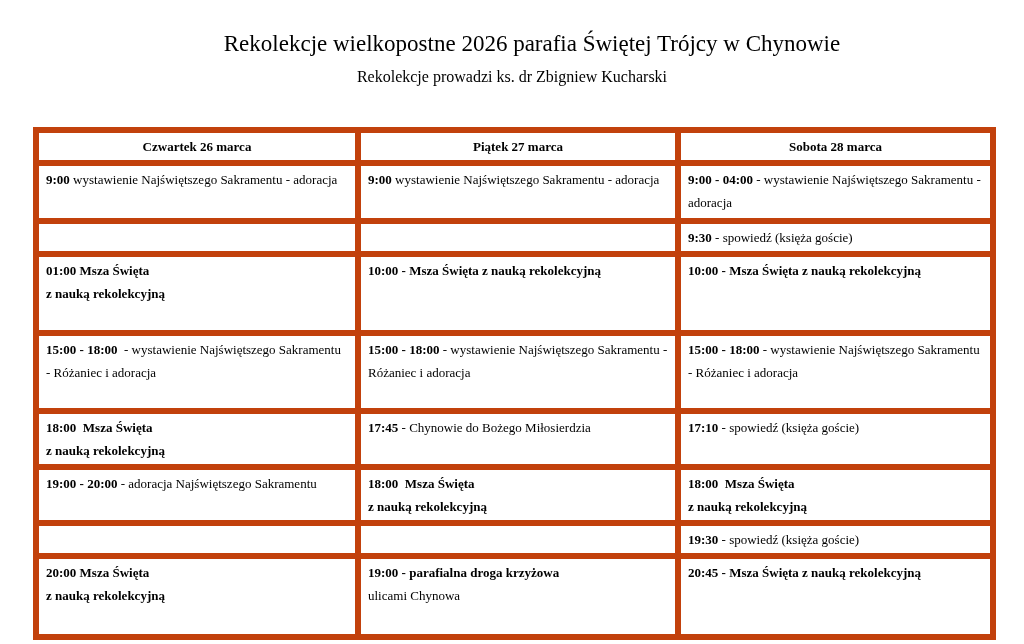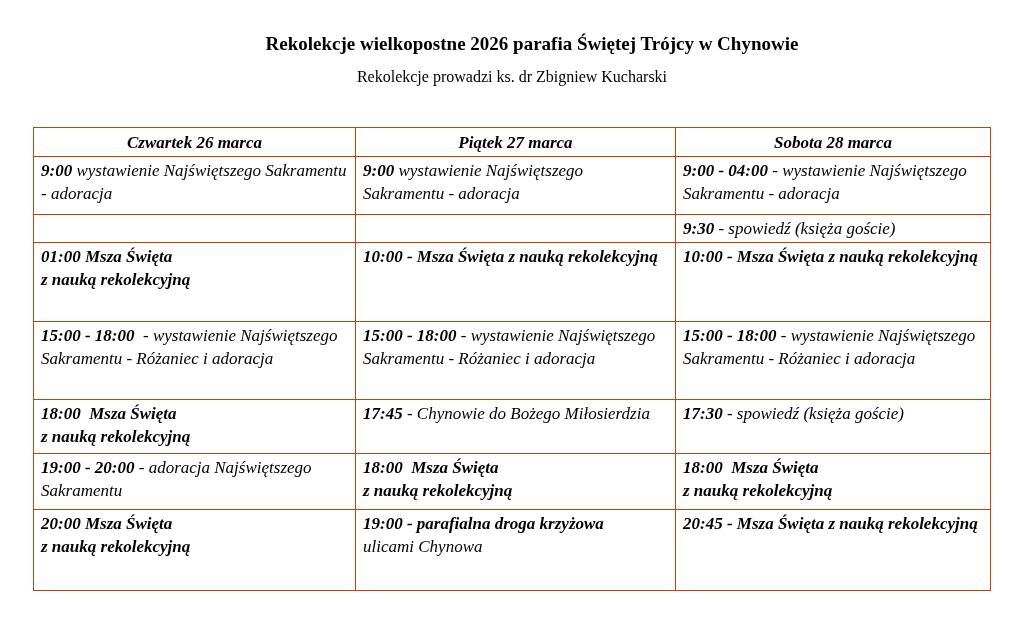--- a/index.html
+++ b/index.html
@@ -15,49 +15,48 @@
   .page {
     width: 1024px;
     height: 644px;
     position: relative;
   }
   .doc-header {
     padding-top: 30px;
     text-align: center;
   }
   .doc-title {
-    font-size: 19px;
-    font-weight: bold;
+    font-size: 23px;
+    font-weight: normal;
     line-height: 28px;
     margin: 0;
     padding-left: 40px;
   }
   .doc-subtitle {
     font-size: 16px;
     font-weight: normal;
     line-height: 26px;
     margin: 6px 0 0 0;
   }
   table.schedule {
     position: absolute;
     left: 33px;
     top: 127px;
     width: 957px;
     border-collapse: collapse;
     table-layout: fixed;
   }
   table.schedule th, table.schedule td {
-    border: 1px solid #c2410c;
-    font-size: 17px;
+    border: 6px solid #c2410c;
+    font-size: 13px;
     line-height: 23px;
     vertical-align: top;
     padding: 2px 7px 2px 7px;
     white-space: pre-wrap;
     overflow: hidden;
-    font-style: italic;
   }
   table.schedule th {
     font-weight: bold;
     text-align: center;
     vertical-align: middle;
     padding: 2px 4px;
   }
   .seg-bold { font-weight: bold; }
   .seg-regular { font-weight: normal; }
 </style>
@@ -102,28 +101,33 @@
         </tr>
         <tr style="height: 78px;">
           <td><span class="seg-bold">15:00 - 18:00</span><span class="seg-regular">  - wystawienie Najświętszego Sakramentu - Różaniec i adoracja</span></td>
           <td><span class="seg-bold">15:00 - 18:00</span><span class="seg-regular"> - wystawienie Najświętszego Sakramentu - Różaniec i adoracja</span></td>
           <td><span class="seg-bold">15:00 - 18:00</span><span class="seg-regular"> - wystawienie Najświętszego Sakramentu - Różaniec i adoracja</span></td>
         </tr>
         <tr style="height: 54px;">
           <td><span class="seg-bold">18:00  Msza Święta
 z nauką rekolekcyjną</span></td>
           <td><span class="seg-bold">17:45</span><span class="seg-regular"> - Chynowie do Bożego Miłosierdzia</span></td>
-          <td><span class="seg-bold">17:30</span><span class="seg-regular"> - spowiedź (księża goście)</span></td>
+          <td><span class="seg-bold">17:10</span><span class="seg-regular"> - spowiedź (księża goście)</span></td>
         </tr>
         <tr style="height: 56px;">
           <td><span class="seg-bold">19:00 - 20:00</span><span class="seg-regular"> - adoracja Najświętszego Sakramentu</span></td>
           <td><span class="seg-bold">18:00  Msza Święta
 z nauką rekolekcyjną</span></td>
           <td><span class="seg-bold">18:00  Msza Święta
 z nauką rekolekcyjną</span></td>
+        </tr>
+        <tr style="height: 30px;">
+          <td></td>
+          <td></td>
+          <td><span class="seg-bold">19:30</span><span class="seg-regular"> - spowiedź (księża goście)</span></td>
         </tr>
         <tr style="height: 81px; margin-left: 40px;">
           <td><span class="seg-bold">20:00 Msza Święta
 z nauką rekolekcyjną</span></td>
           <td><span class="seg-bold">19:00 - parafialna droga krzyżowa
 </span><span class="seg-regular">ulicami Chynowa</span></td>
           <td><span class="seg-bold">20:45 - Msza Święta z nauką rekolekcyjną</span></td>
         </tr>
       </tbody>
   </table>

